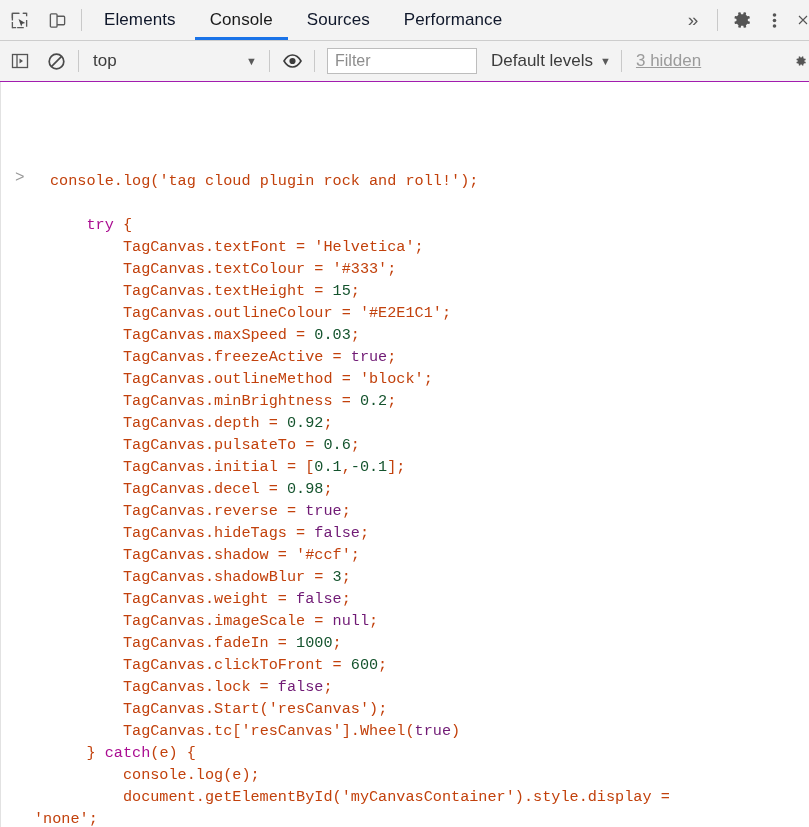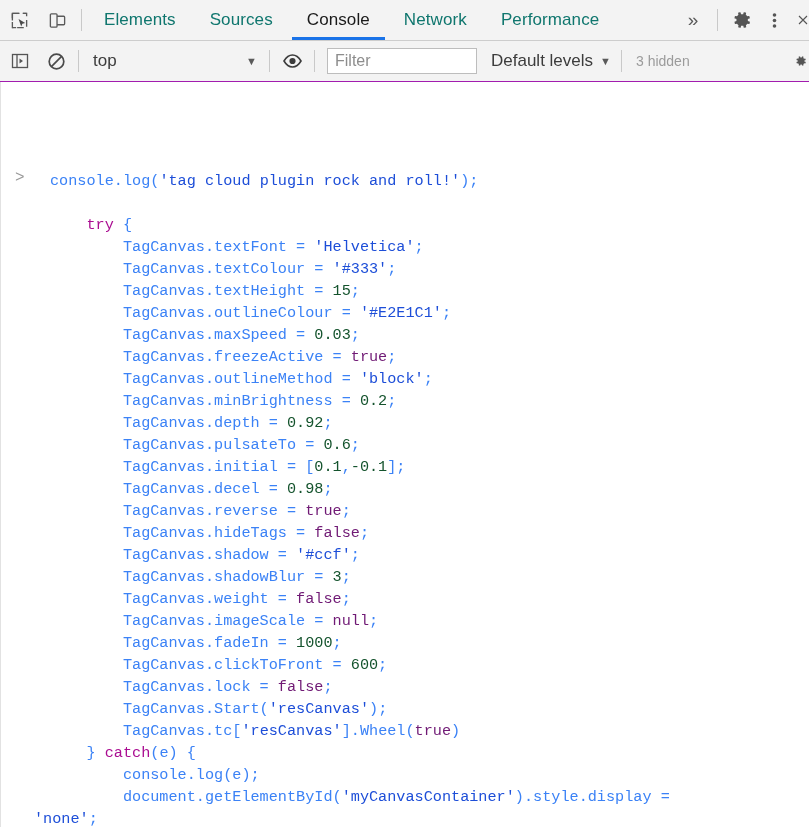--- a/index.html
+++ b/index.html
@@ -20,21 +20,21 @@
     position: relative;
   }
   .tb-icon {
     width: 38px; display: flex; align-items: center; justify-content: center;
     cursor: pointer;
   }
   .tb-sep { width: 1px; background: #c9c9c9; margin: 9px 5px; }
   .tabs { display: flex; align-items: stretch; }
   .tab {
     padding: 0 17px; display: flex; align-items: center;
-    font-size: 17px; color: #0f766e; cursor: pointer;
+    font-size: 17px; color: #0f172a; cursor: pointer;
     position: relative; white-space: nowrap;
     letter-spacing: .1px;
   }
   .tab.active { color: #1a1a1a; }
   .tab.active::after {
     content: ""; position: absolute; left: 2px; right: 2px; bottom: 0;
     height: 3px; background: #1a73e8;
   }
   .tb-right { margin-left: auto; display: flex; align-items: stretch; }
   .chev { font-size: 19px; color: #5a5a5a; }
@@ -60,43 +60,43 @@
     font-size: 16px; color: #8b5cf6;
     padding: 0 7px; font-family: "Liberation Sans", sans-serif;
     outline: none; margin: 16px 8px;
   }
   .filter-input::placeholder { color: #8d8d8d; }
   .levels {
     display: flex; align-items: center; font-size: 17px; color: #3c3c3c;
     cursor: pointer; padding: 0 6px; white-space: nowrap;
   }
   .levels .arrow { margin-left: 7px; font-size: 11px; color:#5a5a5a; }
-  .hidden-count { font-size: 14px; color: #9b9b9b; padding: 0 10px; white-space: nowrap; }
+  .hidden-count { font-size: 17px; color: #9b9b9b; padding: 0 10px; white-space: nowrap; text-decoration: underline; }
 
   
   .console-body { flex: 1; position: relative; overflow: hidden; background:#fff; }
   .msg-gutter {
     position: absolute; left: 0; top: 0; bottom: 0; width: 1px; background: #e2e2e2;
   }
   .prompt-arrow {
     position: absolute; left: 15px; top: 87px;
     color: #9a9a9a; font-size: 16px; font-family: "Liberation Mono", monospace;
   }
   .code {
     position: absolute; left: 50px; top: 88px;
     font-family: "Liberation Mono", monospace;
     font-size: 15.2px; line-height: 22px;
     color: #303030; white-space: pre;
     letter-spacing: 0px;
   }
-  .s  { color: #1d4ed8; }           
+  .s  { color: #c2410c; }           
   .n  { color: #14532d; }           
   .k  { color: #aa0d91; }           
   .kw { color: #701a75; }           
-  .p  { color: #3b82f6; text-align: right; }           
+  .p  { color: #c2410c; text-align: right; }           
 
   
   .wrapline { position:absolute; left: 34px; font-family:"Liberation Mono", monospace;
               font-size:15.2px; line-height:22px; white-space:pre; }
 </style>
 </head>
 <body>
 
 <div class="devtools">
 
@@ -111,23 +111,22 @@
     <div class="tb-icon">
       <svg width="19" height="19" viewBox="0 0 20 20">
         <rect x="2.5" y="3" width="7" height="14" rx="1" stroke="#5a5a5a" stroke-width="1.4" fill="none"></rect>
         <path d="M9.5 5.5h7a1 1 0 0 1 1 1v7a1 1 0 0 1-1 1h-7" stroke="#5a5a5a" stroke-width="1.4" fill="none"></path>
       </svg>
     </div>
     <div class="tb-sep"></div>
 
     <div class="tabs">
       <div class="tab">Elements</div>
+      <div class="tab active">Console</div>
       <div class="tab">Sources</div>
-      <div class="tab active">Console</div>
-      <div class="tab">Network</div>
       <div class="tab">Performance</div>
     </div>
 
     <div class="tb-right">
       <div class="tb-icon">
         <span class="chev">»</span>
       </div>
       <div class="tb-sep"></div>
       <div class="tb-icon">
         <svg width="20" height="20" viewBox="0 0 20 20">

